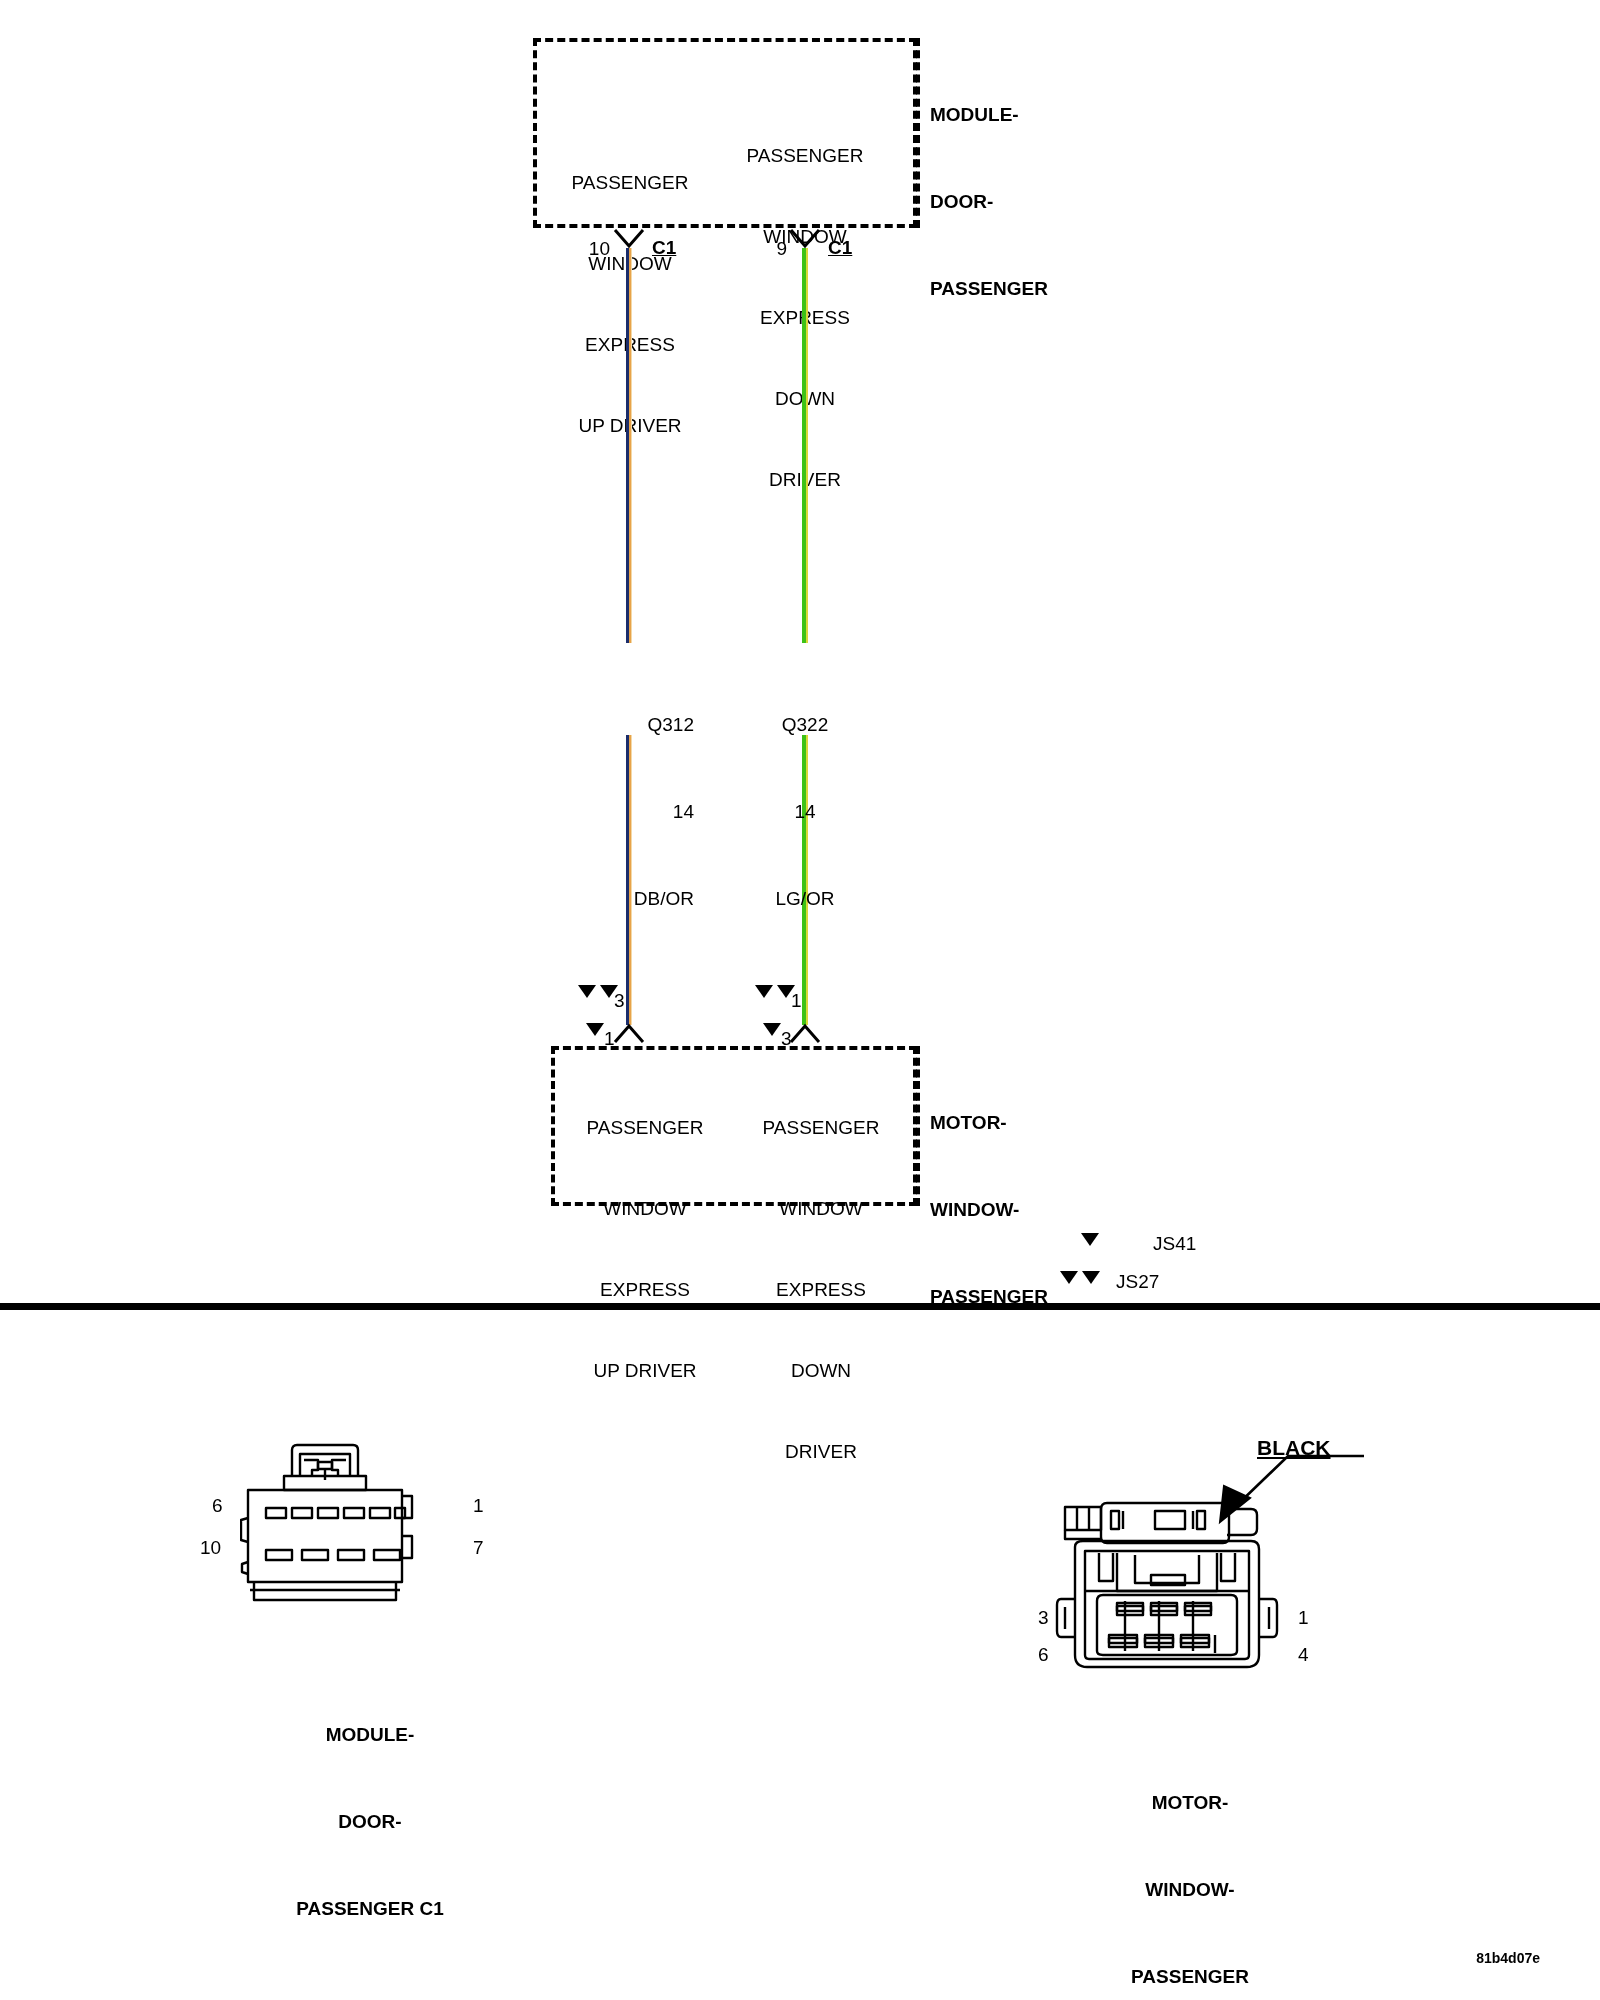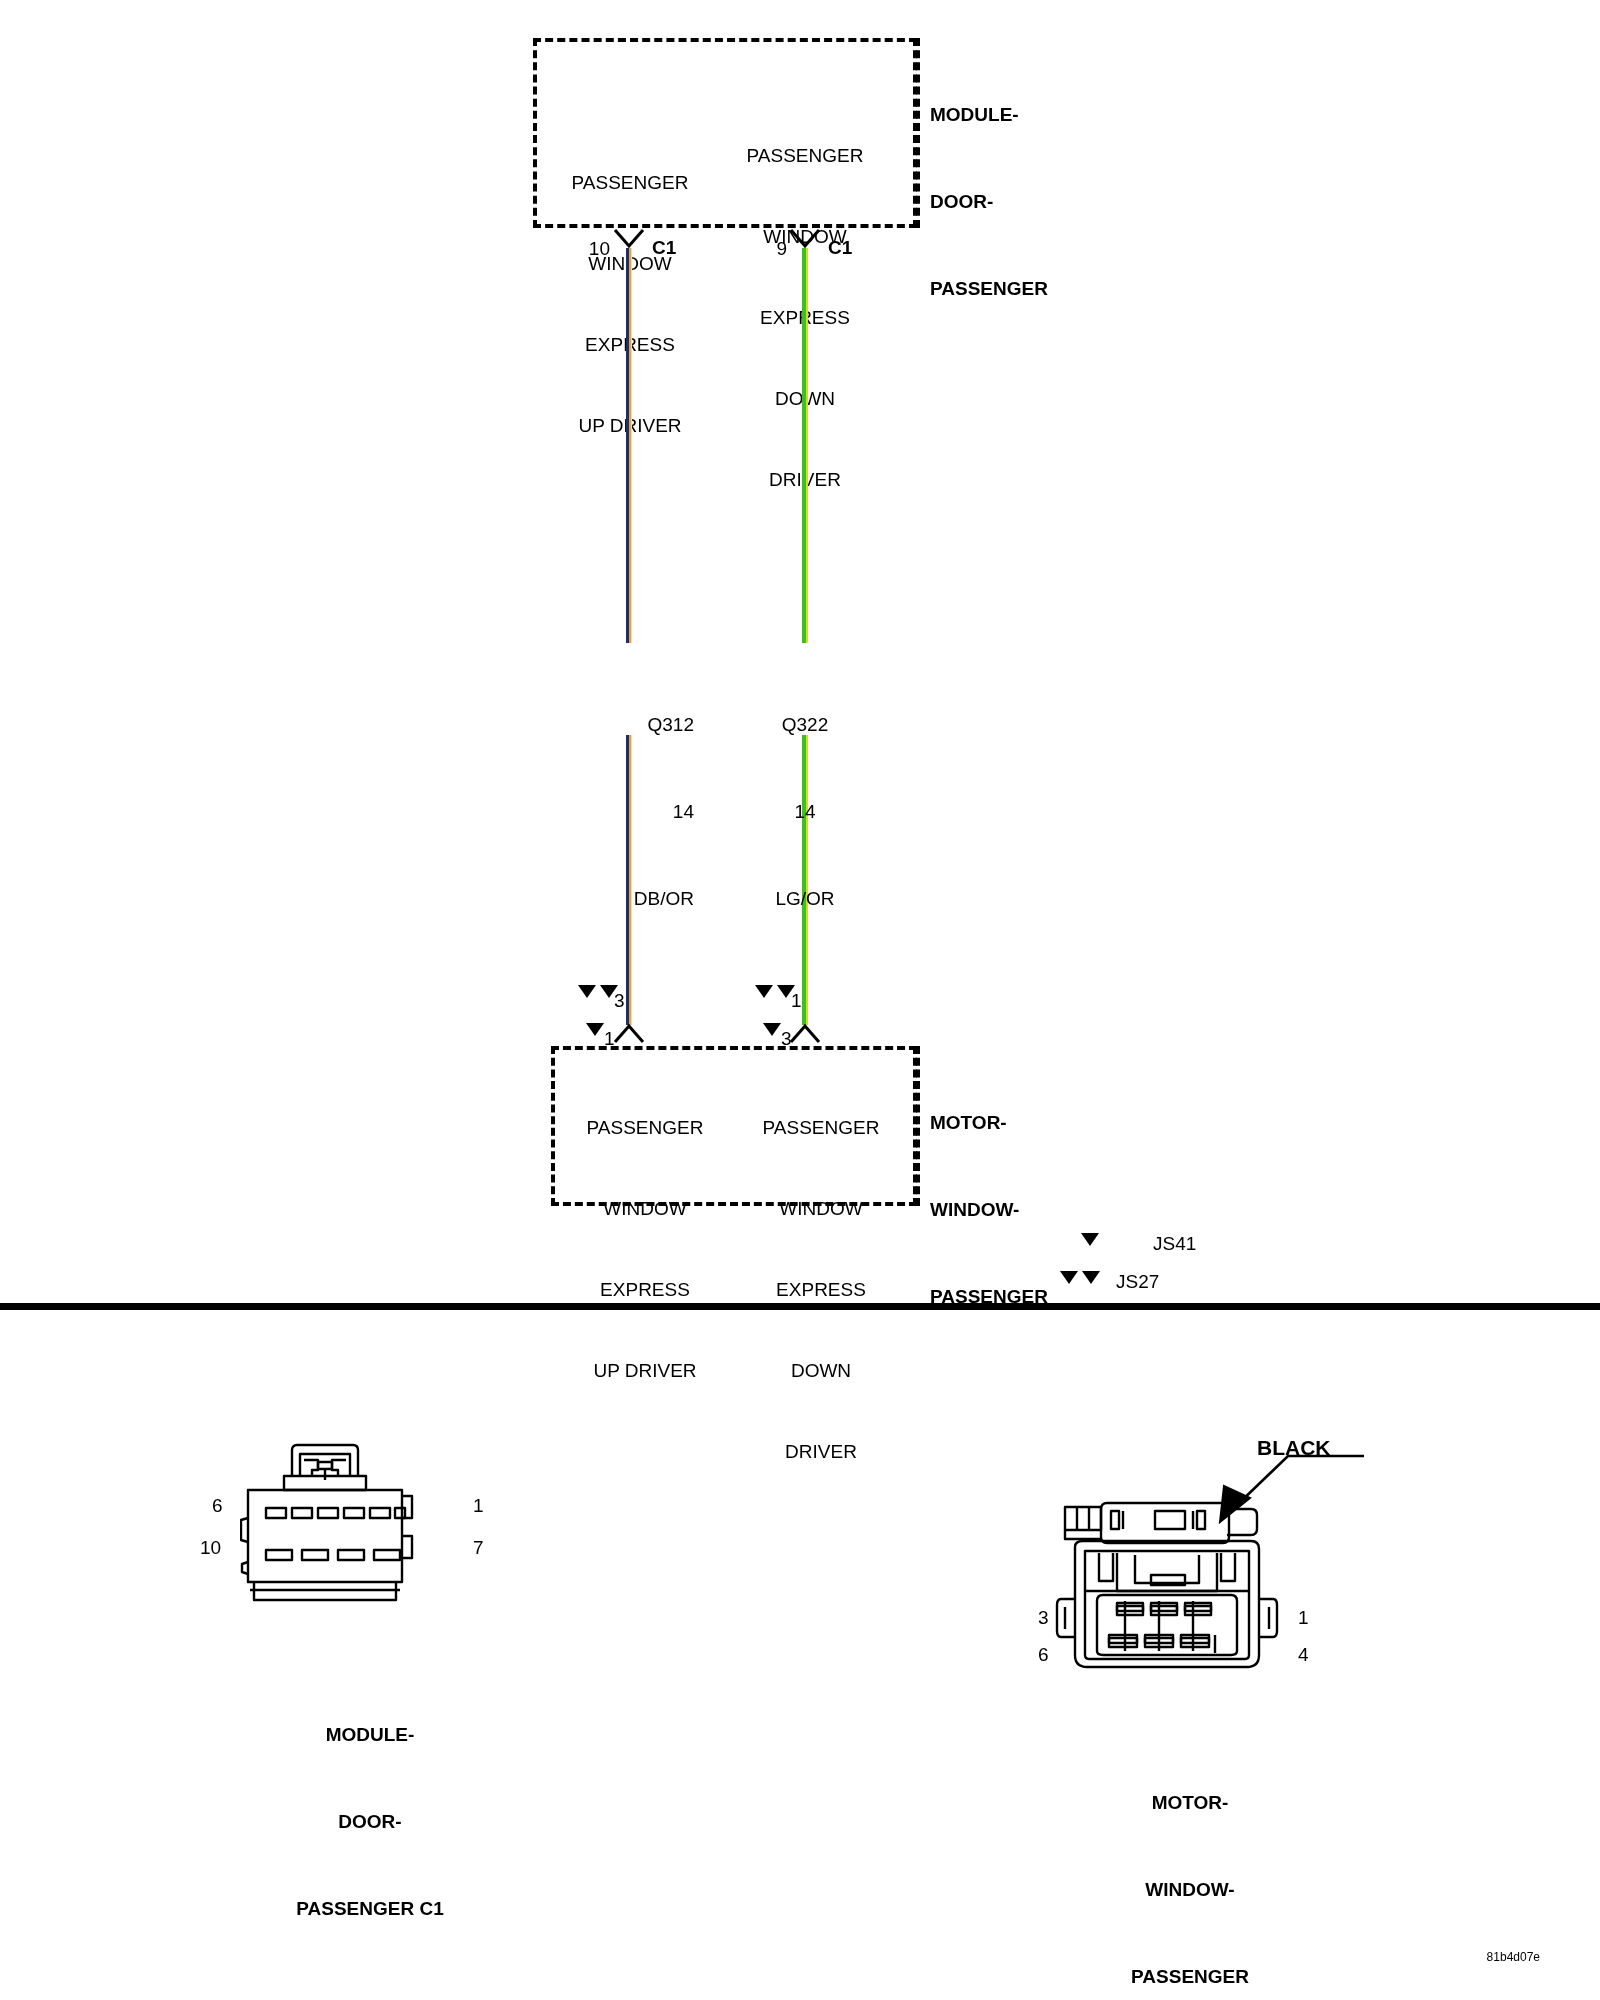--- a/index.html
+++ b/index.html
@@ -24,21 +24,21 @@
   .ctr { text-align: center; }
 
   .txt {
     position: absolute;
     font-family: "Liberation Sans", sans-serif;
     font-size: 19px;
     line-height: 27px;
     white-space: pre;
     color: #000;
   }
-  .txt.b { font-weight: bold; }
+  .txt.b { font-weight: bold; text-decoration: underline; }
 
   
   .module-box {
     position: absolute;
     border: 4px dashed #000;
     background: transparent;
     box-sizing: border-box;
   }
   
 
@@ -104,22 +104,22 @@
   }
 
   .pinnum {
     position: absolute;
     font-size: 19px;
     white-space: pre;
   }
 
   .watermark {
     position: absolute;
-    font-size: 12px;
-    font-weight: normal;
+    font-size: 14px;
+    font-weight: bold;
     white-space: pre;
   }
 
   .legend-row {
     position: absolute;
     font-size: 19px;
     white-space: pre;
     margin-left: 45px;
   }
 </style>

